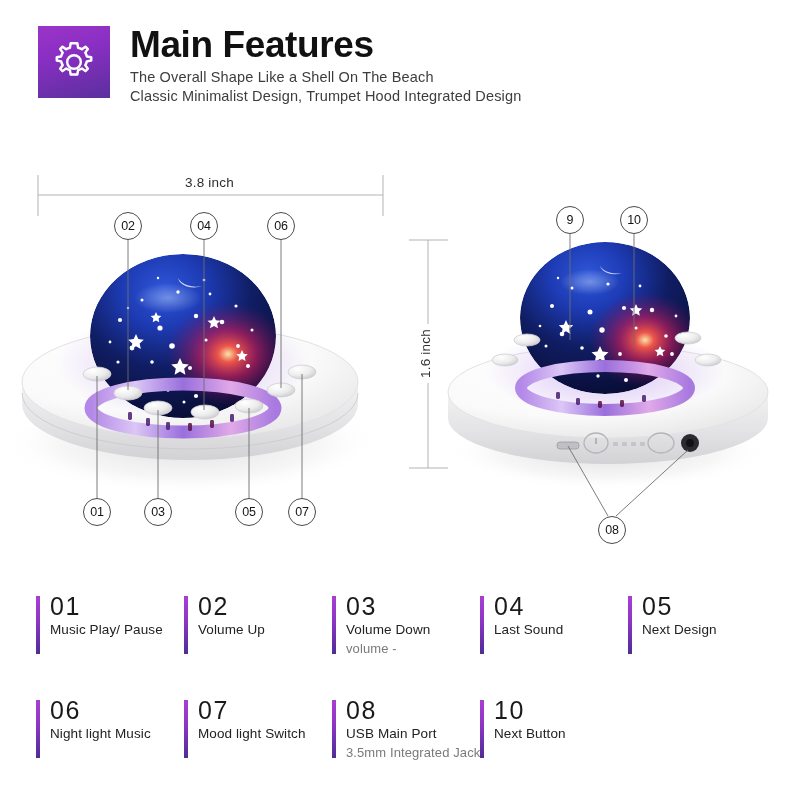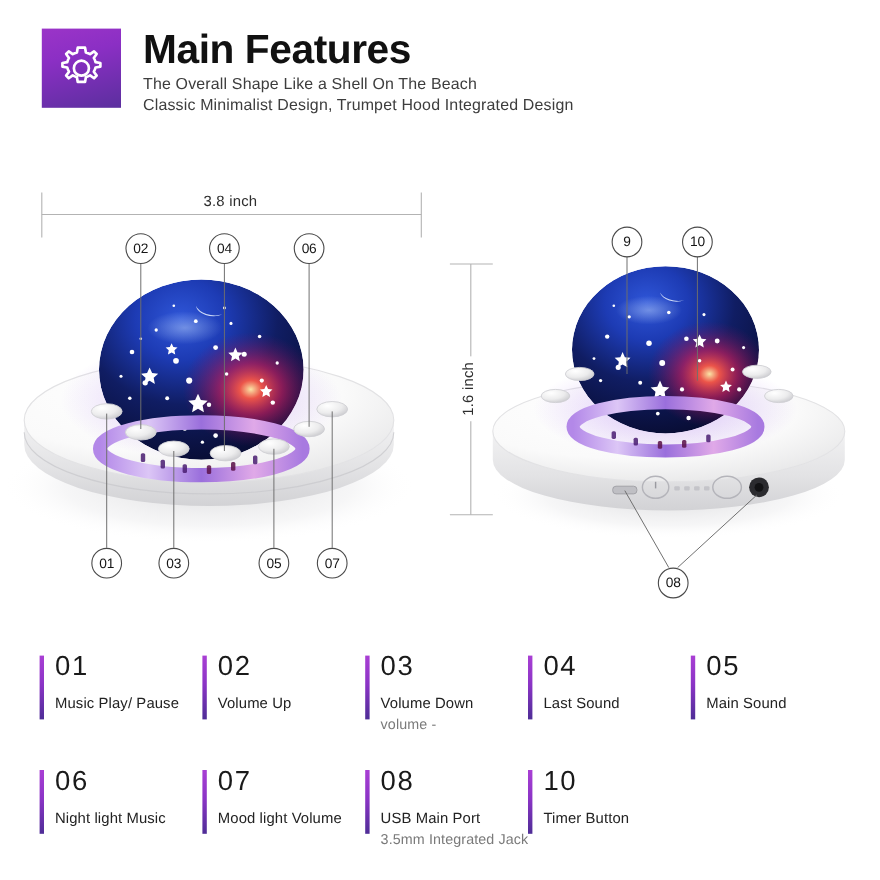--- a/index.html
+++ b/index.html
@@ -139,21 +139,21 @@
     color: #1a1a1a;
     line-height: 29px;
     letter-spacing: 1.5px;
     font-weight: 400;
   }
 
   .legend-label {
     font-size: 13.5px;
     color: #222222;
     line-height: 18px;
-    margin-top: 10px;
+    margin-top: 0;
     letter-spacing: 0.1px;
     white-space: nowrap;
   }
 
   .legend-sub {
     font-size: 13px;
     color: #7a7a7a;
     line-height: 12px;
     margin-top: 4px;
     letter-spacing: 0.1px;
@@ -466,48 +466,48 @@
     <div class="legend-item">
       <div class="legend-bar"></div>
       <div class="legend-num">04</div>
       <div class="legend-label">Last Sound</div>
       <div class="legend-sub"></div>
     </div>
 
     <div class="legend-item">
       <div class="legend-bar"></div>
       <div class="legend-num">05</div>
-      <div class="legend-label">Main Sound</div>
+      <div class="legend-label">Next Design</div>
       <div class="legend-sub"></div>
     </div>
 
     <div class="legend-item">
       <div class="legend-bar"></div>
       <div class="legend-num">06</div>
       <div class="legend-label">Night light Music</div>
       <div class="legend-sub"></div>
     </div>
 
     <div class="legend-item">
       <div class="legend-bar"></div>
       <div class="legend-num">07</div>
-      <div class="legend-label">Mood light Volume</div>
+      <div class="legend-label">Mood light Switch</div>
       <div class="legend-sub"></div>
     </div>
 
     <div class="legend-item">
       <div class="legend-bar"></div>
       <div class="legend-num">08</div>
       <div class="legend-label">USB Main Port</div>
       <div class="legend-sub">3.5mm Integrated Jack</div>
     </div>
 
 
     <div class="legend-item">
       <div class="legend-bar"></div>
       <div class="legend-num">10</div>
-      <div class="legend-label">Timer Button</div>
+      <div class="legend-label">Next Button</div>
       <div class="legend-sub"></div>
     </div>
 
   </div>
 
 </div>
 
 </body></html>

